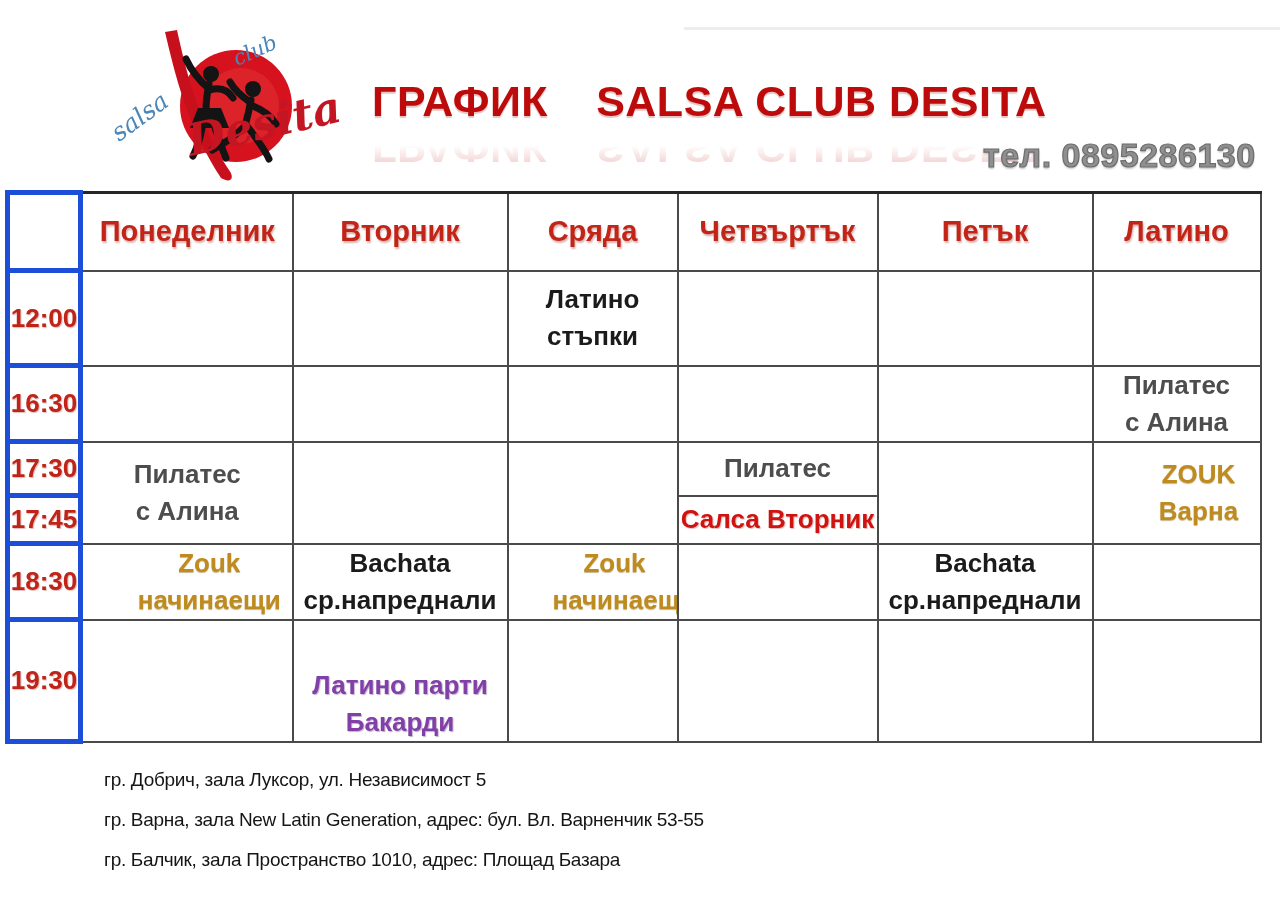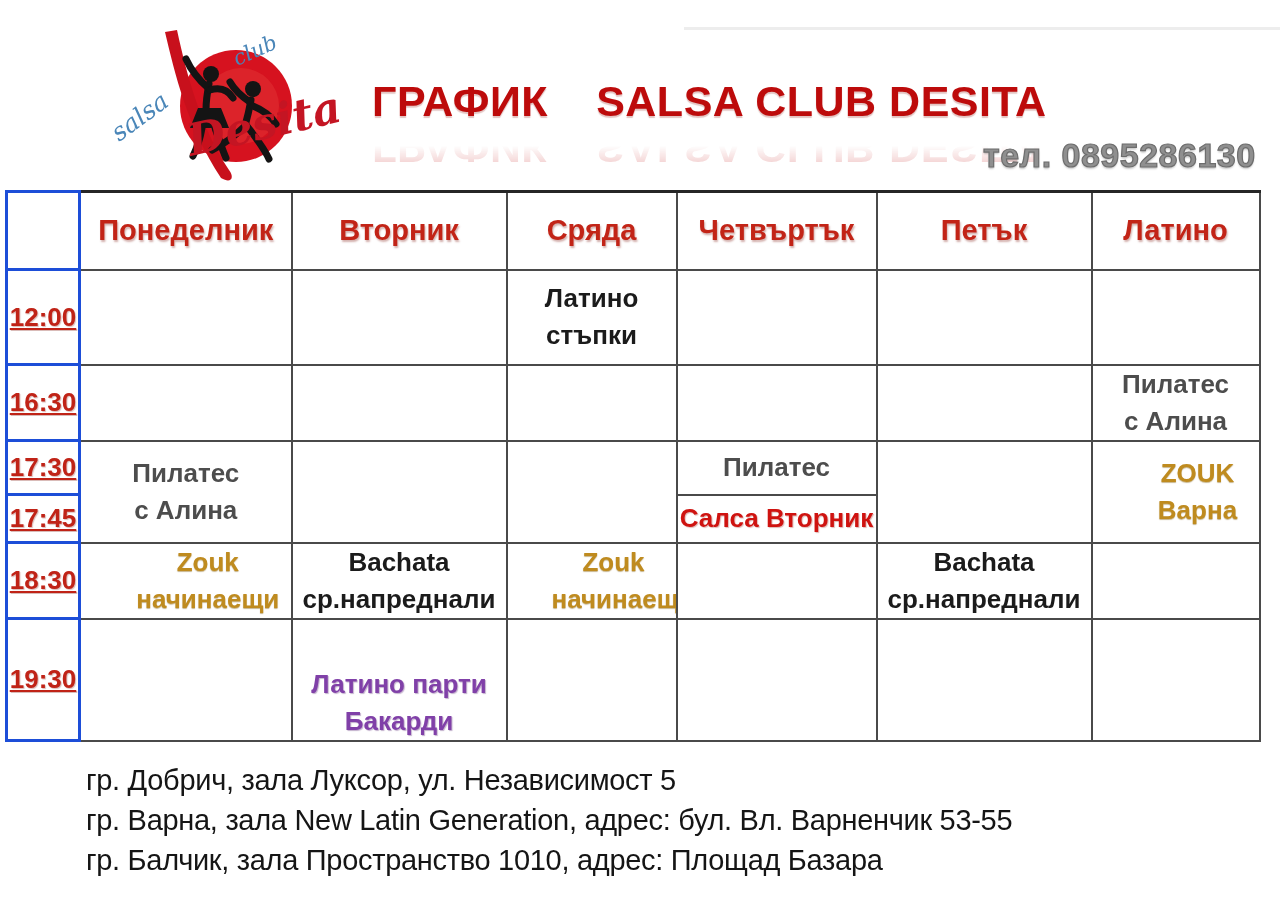--- a/index.html
+++ b/index.html
@@ -30,35 +30,35 @@
   .phone{position:absolute;left:983px;top:136px;font-size:34px;font-weight:700;
          color:#8f8f8f;-webkit-text-stroke:1.2px #6d6d6d;
          text-shadow:0 2px 2px rgba(0,0,0,.22);letter-spacing:0.5px;}
 
   
   table.schedule{position:absolute;left:5px;top:190px;width:1253px;
                  border-collapse:collapse;table-layout:fixed;}
   table.schedule td,table.schedule th{padding:0;vertical-align:middle;text-align:center;overflow:hidden;}
   .dcell{border:2px solid #4a4a4a;}
   .hrow .dcell{border-top:3px solid #262626;}
-  .tcell{border:3px solid #1d4ed8;text-decoration:underline;}
+  .tcell{border:5px solid #1d4ed8;}
   th.day{font-size:29px;font-weight:700;color:#c22417;
          text-shadow:1px 2px 2px rgba(130,30,20,.35);}
   td.time{font-size:26px;font-weight:700;color:#c02317;
           text-shadow:1px 1px 1px rgba(130,30,20,.3);}
   .ct{font-size:26px;font-weight:700;line-height:37px;}
   .line{display:block;}
   .c-black{color:#1b1b1b;}
   .c-gray{color:#4d4d4d;}
   .c-red{color:#cf1310;text-shadow:1px 1px 1px rgba(150,20,10,.3);}
   .c-gold{color:#bf8b1f;text-shadow:0 1px 1px rgba(130,90,0,.45);padding-left:44px;}
   .c-purple{color:#8040a8;text-shadow:1px 1px 1px rgba(80,30,110,.35);margin-top:46px;}
 
   
-  .addresses{position:absolute;left:86px;top:760px;font-size:29px;color:#151515;
+  .addresses{position:absolute;left:104px;top:760px;font-size:19px;color:#151515;
              line-height:40px;letter-spacing:-0.3px;}
 </style>
 </head>
 <body>
 
 <div class="page">
 
   <div class="top-rule"></div>
 
   <svg class="logo" viewBox="0 0 244 164">

